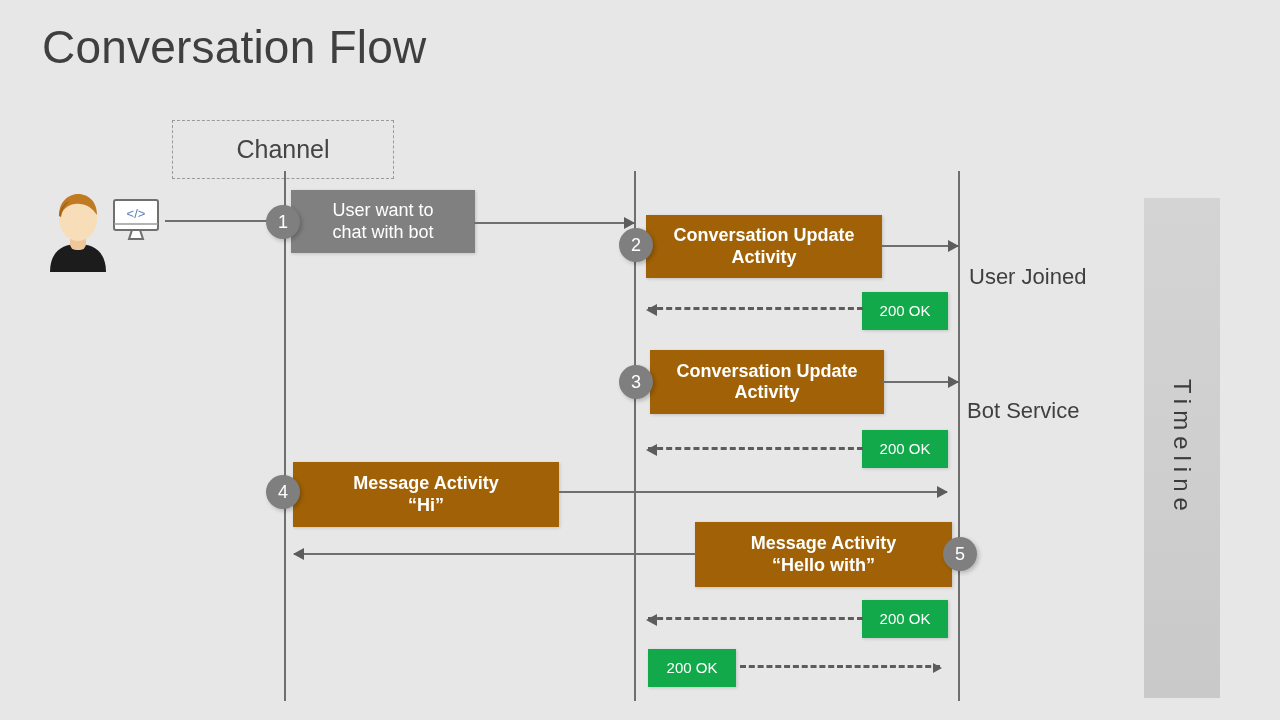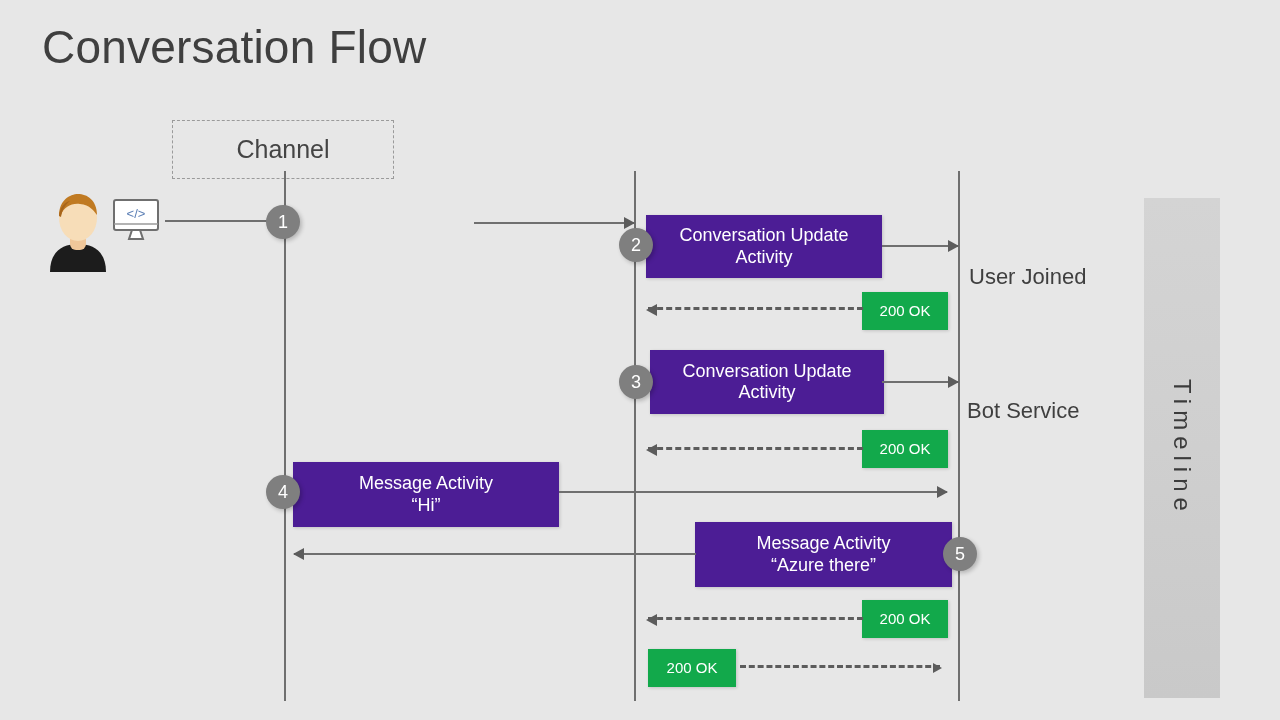--- a/index.html
+++ b/index.html
@@ -35,21 +35,21 @@
   #monitor-icon { position: absolute; left: 112px; top: 198px; width: 48px; height: 44px; }
 
   
   .msgbox {
     position: absolute;
     display: flex; flex-direction: column;
     align-items: center; justify-content: center;
     color: #fff; text-align: center; line-height: 1.18;
     box-shadow: 1px 1px 3px rgba(0,0,0,0.16);
   }
-  .msgbox.orange { background: #4c1d95; font-size: 18px; }
+  .msgbox.orange { background: #a16207; font-size: 18px; font-weight: bold; }
   .msgbox.gray   { background: #808080; font-size: 18px; }
   .msgbox.green  { background: #12a94b; font-size: 15px; }
 
   
   .step {
     position: absolute; width: 34px; height: 34px; border-radius: 50%;
     background: #7f7f7f; color: #fff;
     display: flex; align-items: center; justify-content: center;
     font-size: 18px; font-weight: 400;
     box-shadow: 2px 2px 4px rgba(0,0,0,0.22);
@@ -165,20 +165,24 @@
   </div>
 
   <div class="arrow dashed" style="left:648px; top:617px; width:215px;">
     <span class="head left"></span>
   </div>
 
   <div class="arrow dashed" style="left:740px; top:665px; width:200px;">
     <span class="head right"></span>
   </div>
 
+  <div class="msgbox gray" style="left:291px; top:190px; width:184px; height:63px;">
+    <span>User want to</span>
+    <span>chat with bot</span>
+  </div>
 
   <div class="msgbox orange" style="left:646px; top:215px; width:236px; height:63px;">
     <span>Conversation Update</span>
     <span>Activity</span>
   </div>
 
   <div class="msgbox green" style="left:862px; top:292px; width:86px; height:38px;">
     <span>200 OK</span>
   </div>
 
@@ -191,21 +195,21 @@
     <span>200 OK</span>
   </div>
 
   <div class="msgbox orange" style="left:293px; top:462px; width:266px; height:65px;">
     <span>Message Activity</span>
     <span>“Hi”</span>
   </div>
 
   <div class="msgbox orange" style="left:695px; top:522px; width:257px; height:65px;">
     <span>Message Activity</span>
-    <span>“Azure there”</span>
+    <span>“Hello with”</span>
   </div>
 
   <div class="msgbox green" style="left:862px; top:600px; width:86px; height:38px;">
     <span>200 OK</span>
   </div>
 
   <div class="msgbox green" style="left:648px; top:649px; width:88px; height:38px;">
     <span>200 OK</span>
   </div>
 

